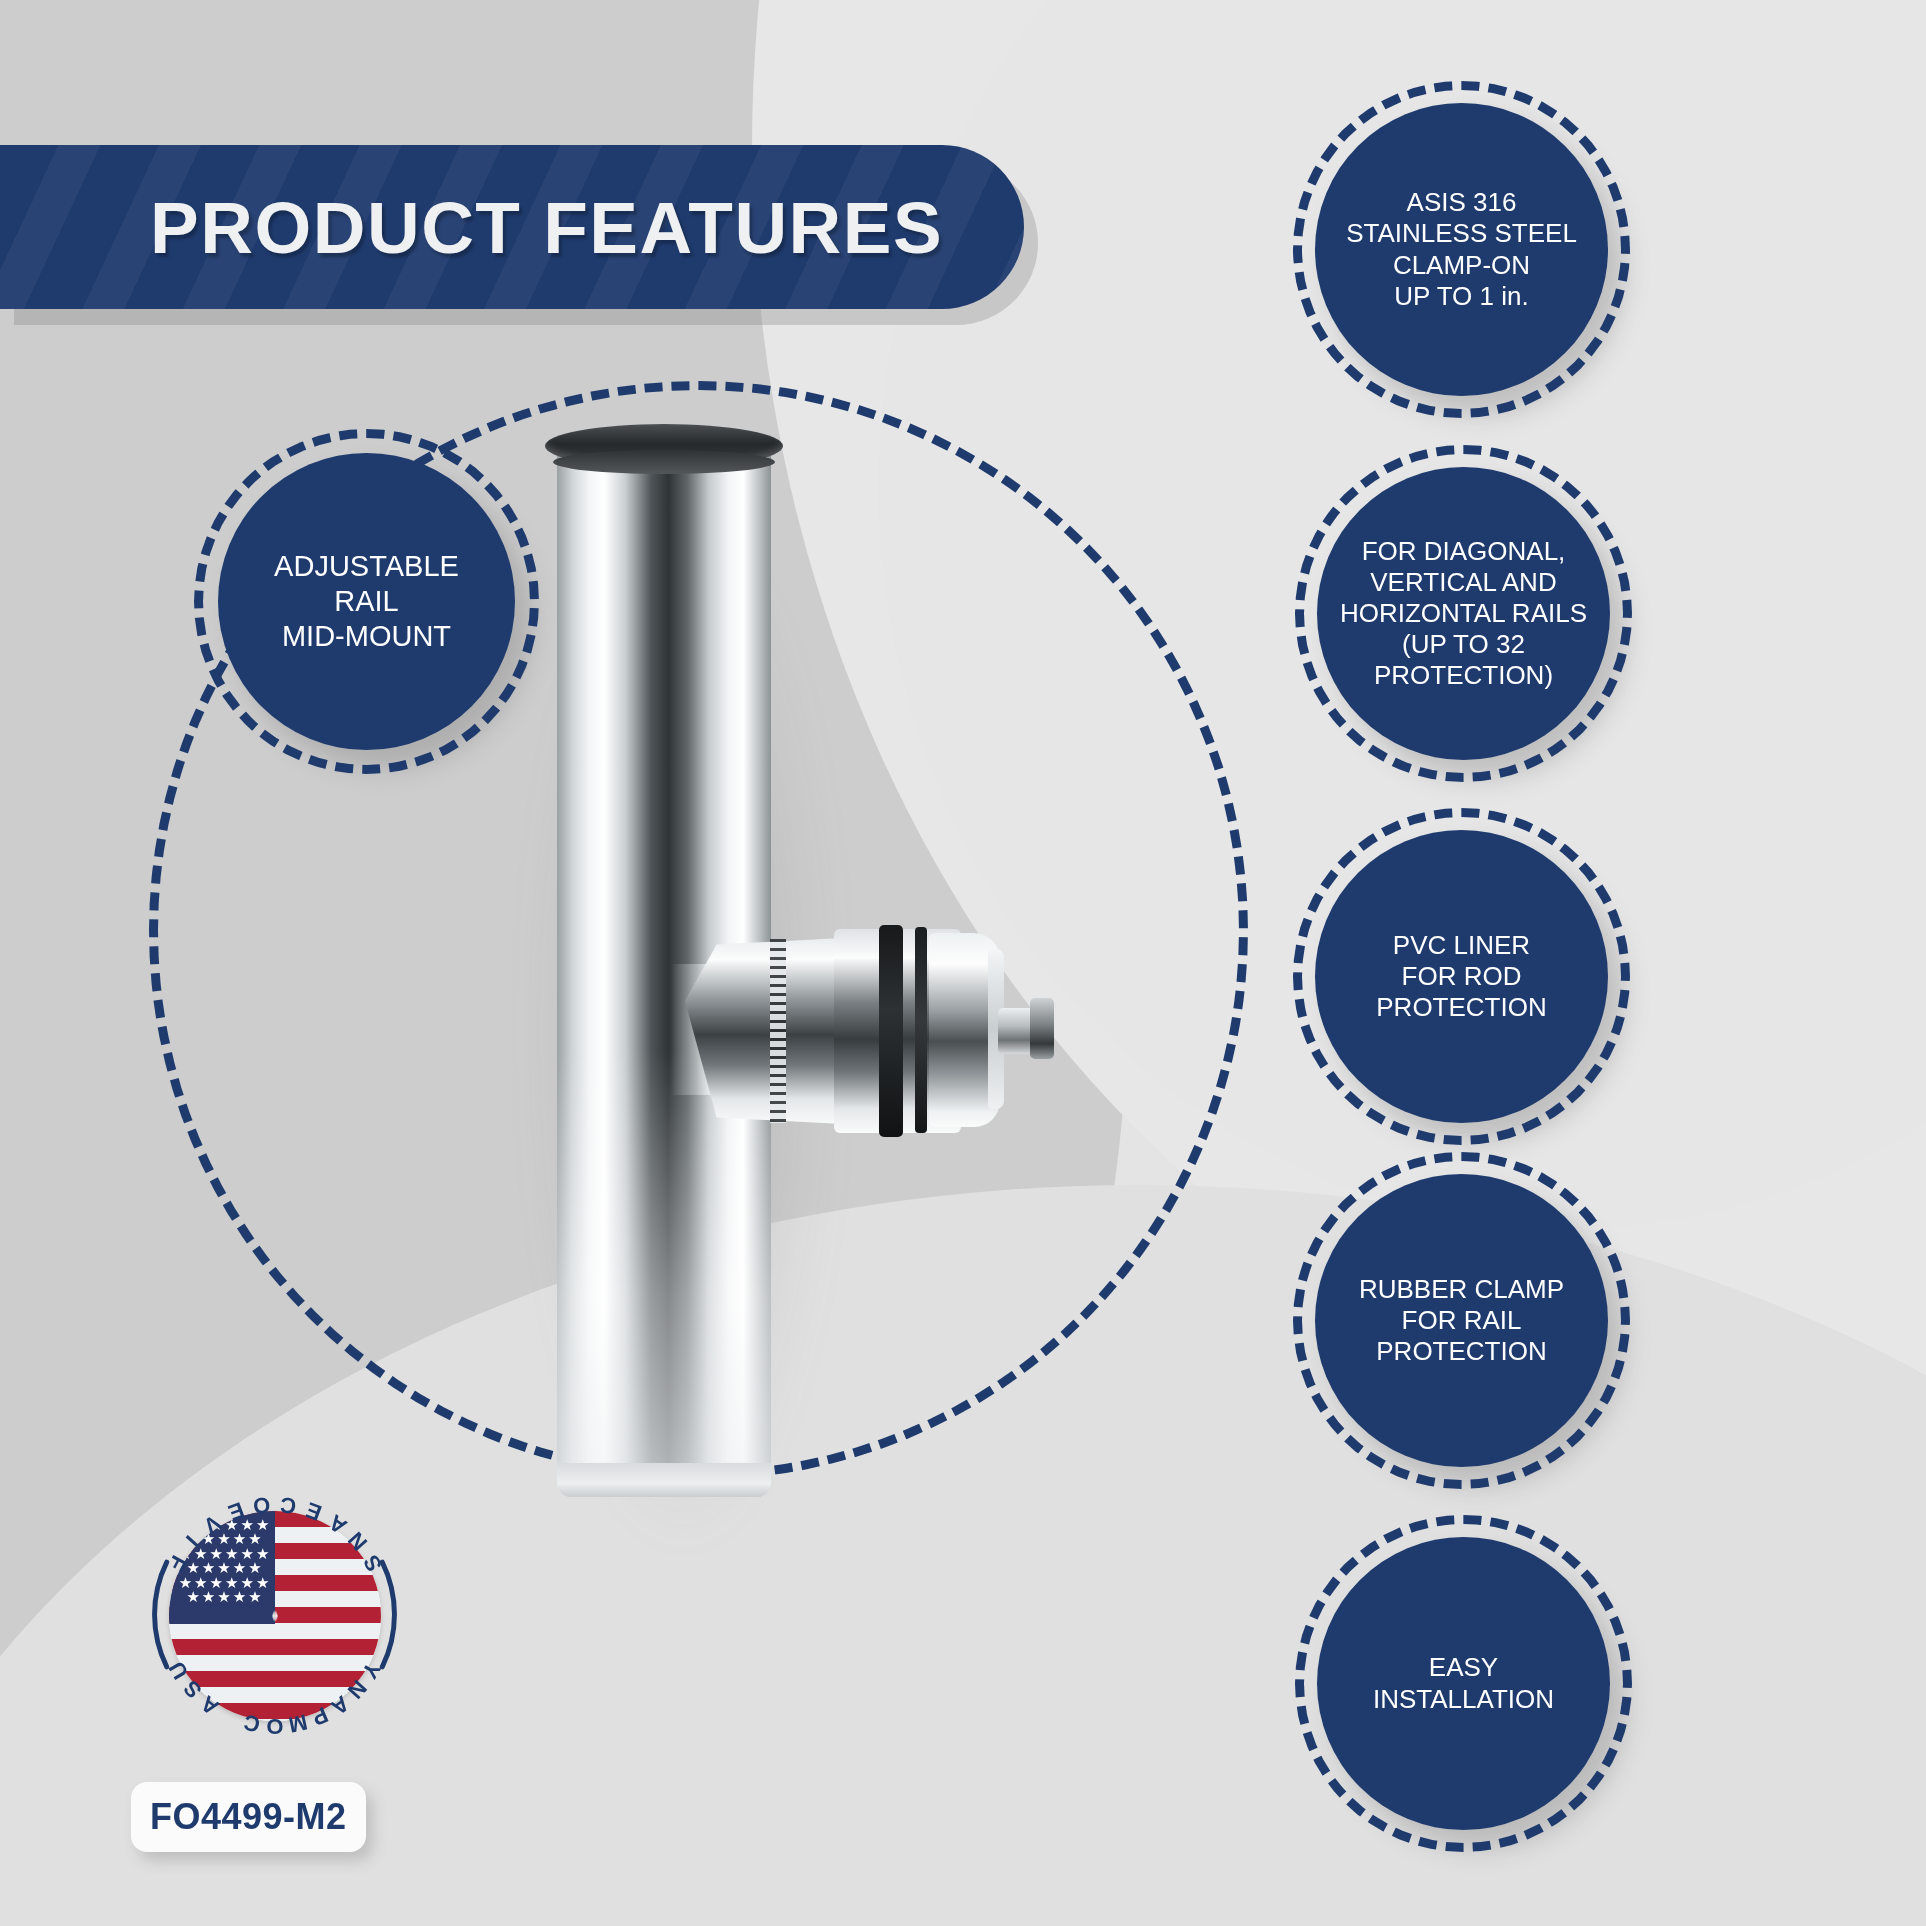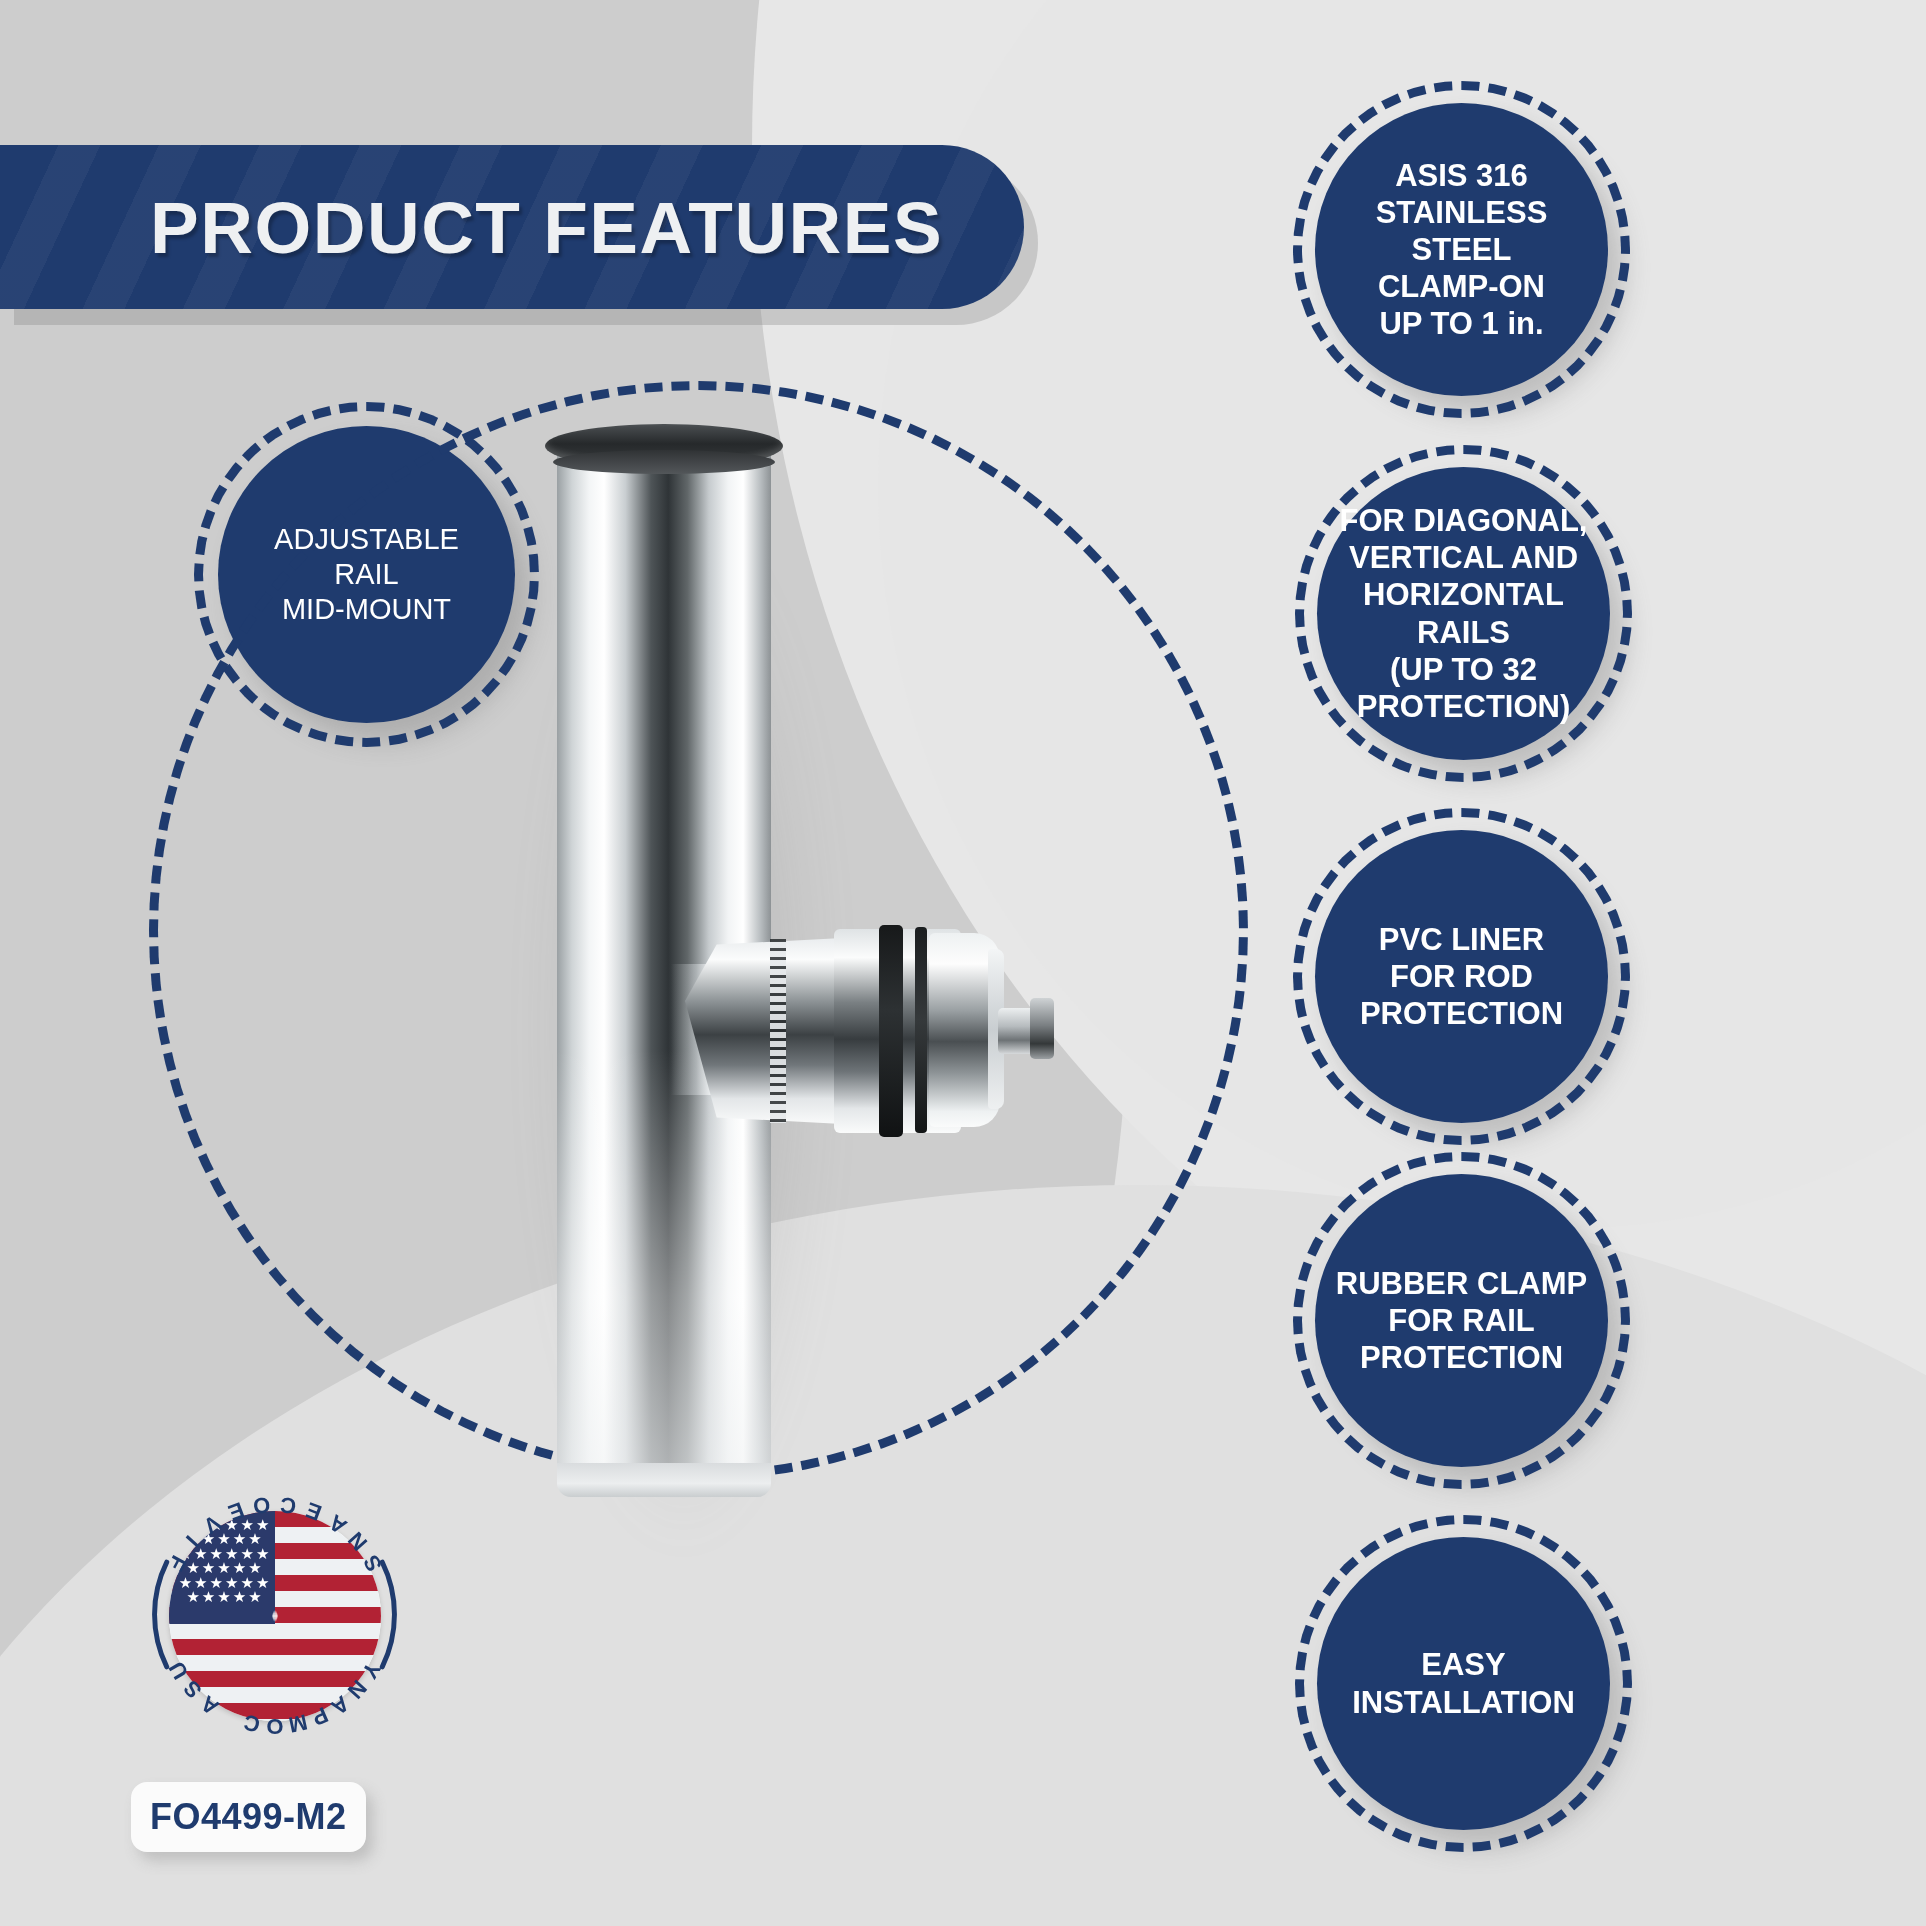--- a/index.html
+++ b/index.html
@@ -82,31 +82,31 @@
     position:absolute;
     border-radius:50%;
     border:9px dashed #1f3b6e;
     box-sizing:border-box;
   }
   .bubble .txt{position:relative;z-index:2;padding:0 18px;}
 
   
   .b-right{width:293px;height:293px;}
   .b-right .ring{left:-22px;top:-22px;right:-22px;bottom:-22px;}
-  .b-right .txt{font-size:31px;font-weight:700;}
+  .b-right .txt{font-size:26px;font-weight:400;}
 
   #bubble-1{left:1315px;top:103px;}
   #bubble-2{left:1317px;top:467px;}
   #bubble-3{left:1315px;top:830px;}
   #bubble-4{left:1315px;top:1174px;}
   #bubble-5{left:1317px;top:1537px;}
 
   
   #bubble-left{
-    left:218px;top:426px;width:297px;height:297px;align-items:center;
+    left:218px;top:453px;width:297px;height:297px;align-items:center;
   }
   #bubble-left .ring{left:-24px;top:-24px;right:-24px;bottom:-24px;}
   #bubble-left .txt{font-size:29px;font-weight:500;}
 
   
   .focus-circle{
     position:absolute;left:149px;top:381px;width:1099px;height:1099px;
     border-radius:50%;
     border:9px dashed #1f3b6e;
     box-sizing:border-box;

